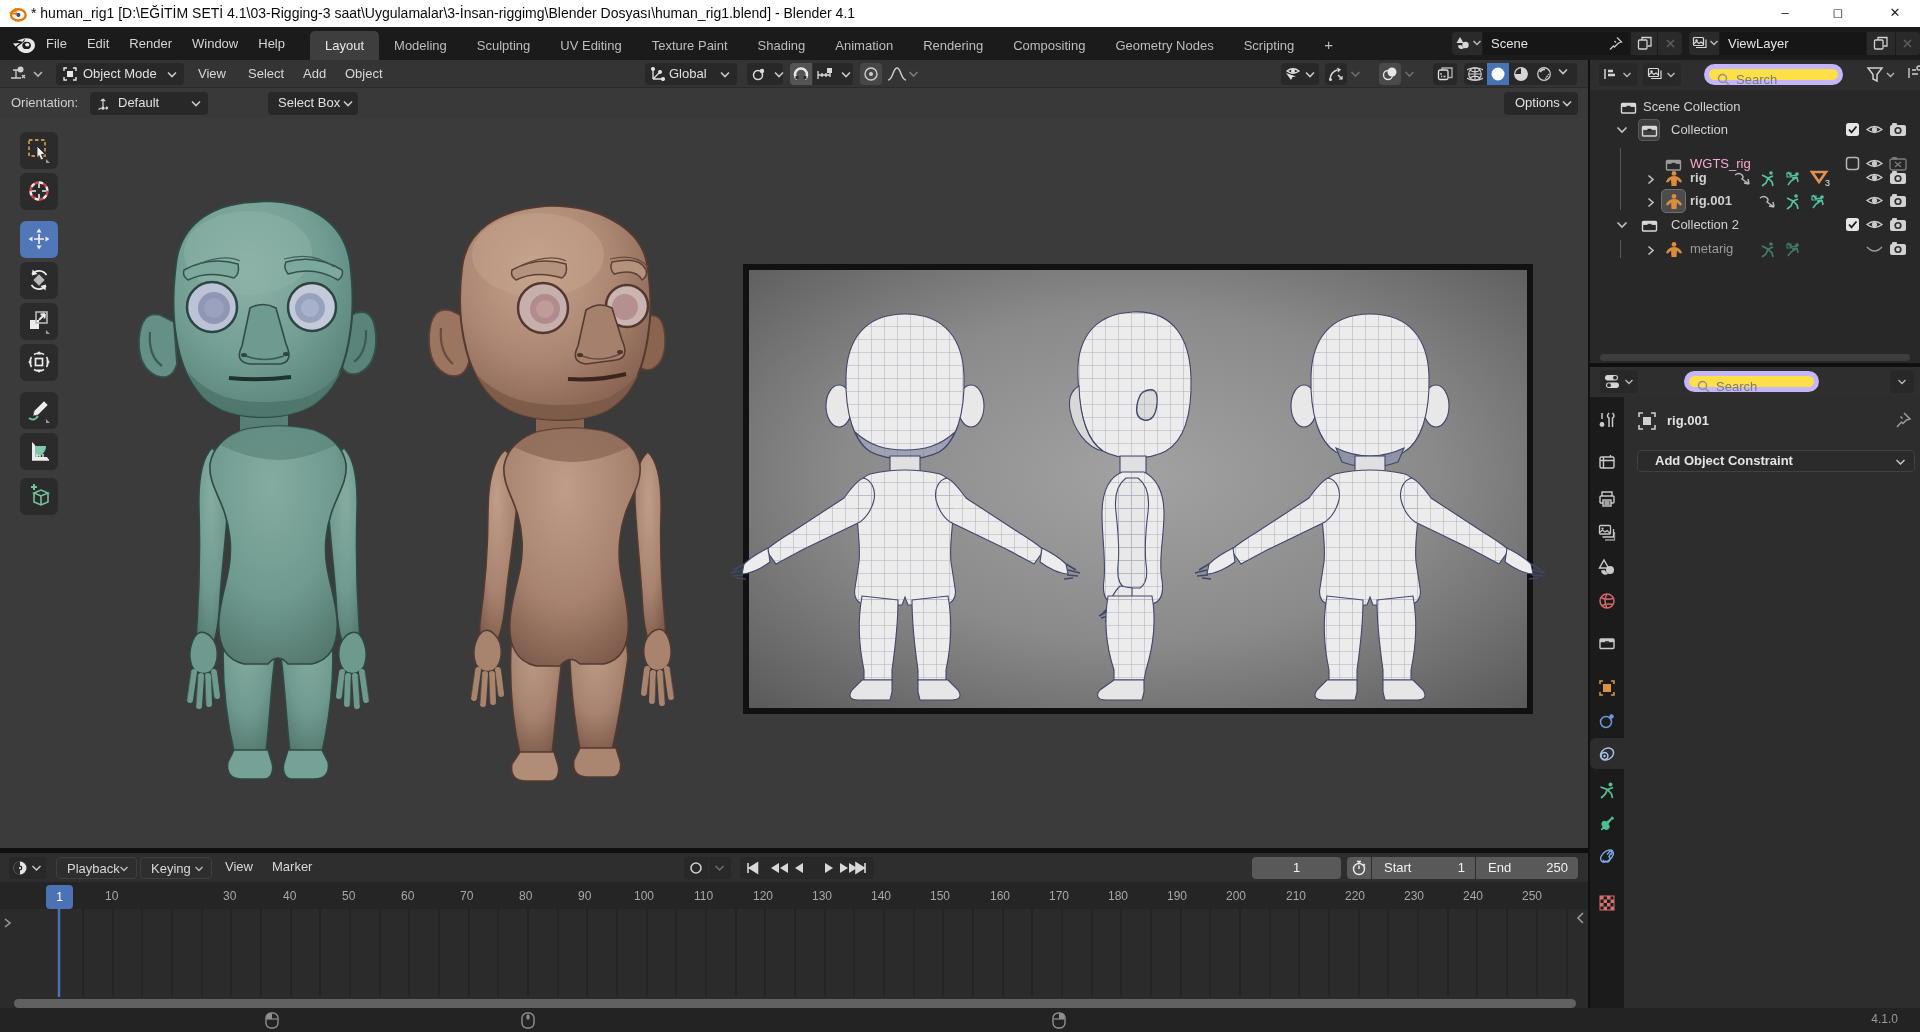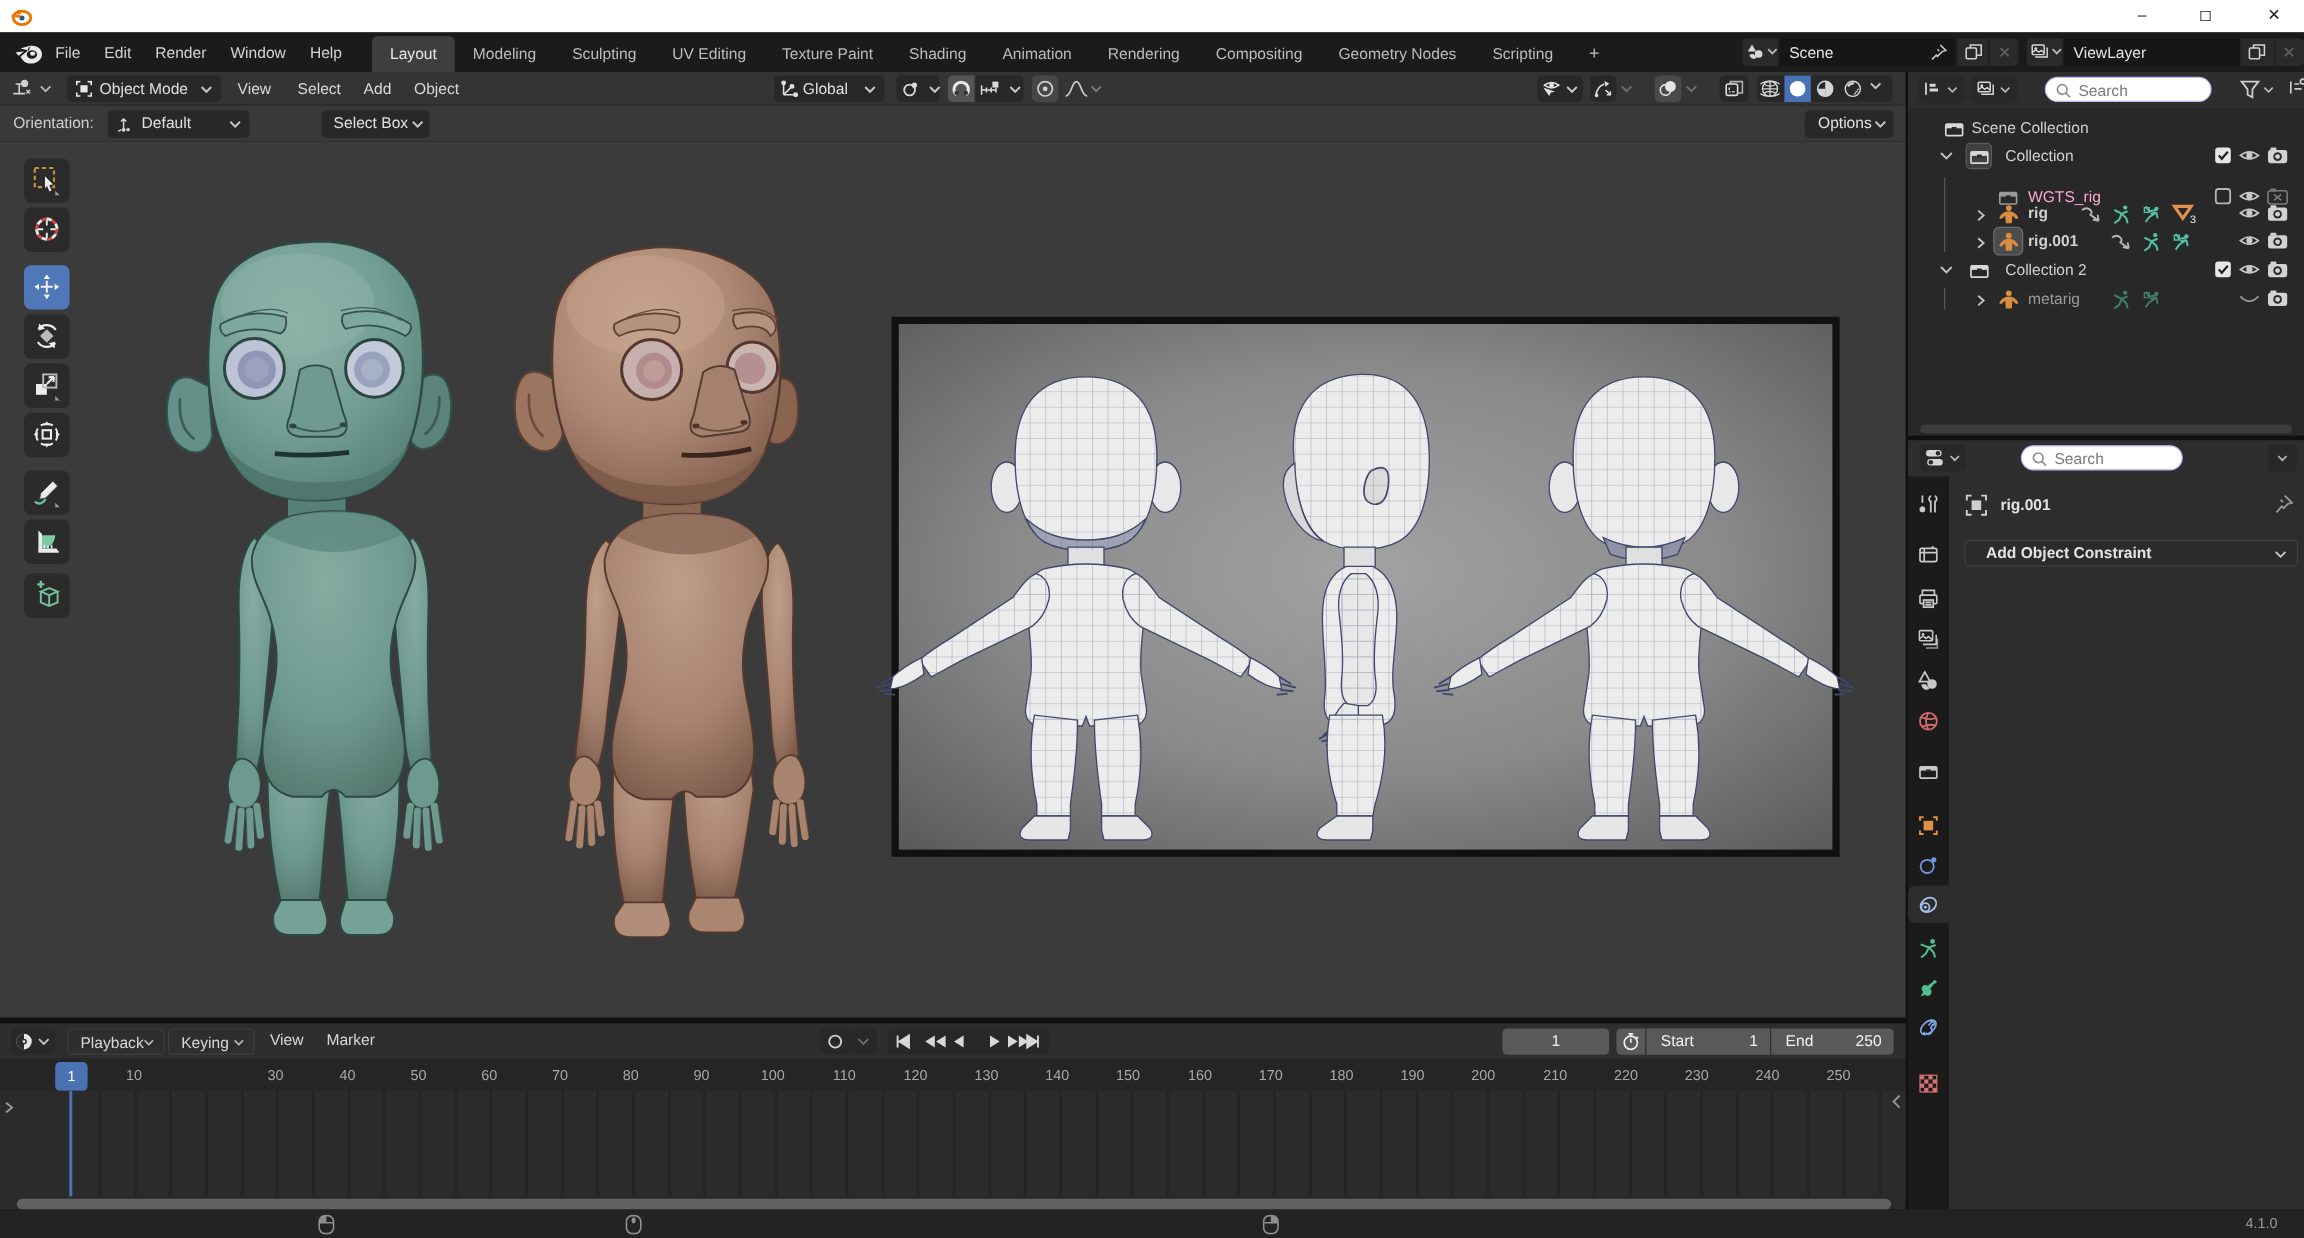--- a/index.html
+++ b/index.html
@@ -23,21 +23,21 @@
 
 #timeline { left:0; top:853px; width:1588px; height:155px; background:#2b2b2b; }
 #tlheader { left:0; top:0; width:1588px; height:29px; background:#2e2e2e; color:#d8d8d8; font-size:13px; }
 #tlruler { left:0; top:29px; width:1588px; height:27px; background:#252525; color:#b5b5b5; font-size:12px; }
 #tltracks { left:0; top:56px; width:1588px; height:88px; background:#2b2b2b; }
 
 #outliner { left:1590px; top:60px; width:330px; height:303px; background:#282828; color:#d0d0d0; font-size:13px; }
 #properties { left:1590px; top:367px; width:330px; height:641px; background:#2d2d2d; color:#d0d0d0; font-size:13px; }
 
 #statusbar { left:0; top:1008px; width:1920px; height:36px; background:#232323; color:#909090; font-size:12px; }
-.searchbox { background:#ffffff; border:1px solid #c4b5fd; border-radius:11px; color:#7a7a7a; }
+.searchbox { background:#fde047; border:5px solid #c4b5fd; border-radius:11px; color:#7a7a7a; }
 .tbtn { left:20px; width:38px; height:37px; background:#2b2b2b; border-radius:6px; }
 .tbtn svg { position:absolute; left:6px; top:5px; }
 .tlmenu { top:4px; height:22px; border:1px solid #3f3f3f; border-radius:4px; padding:3px 0 0 10px; }
 .rnum { position:absolute; top:7px; color:#a8a8a8; }
 .orow { position:absolute; left:0; width:330px; height:24px; }
 .orow .lbl { position:absolute; top:3px; }
 .oic { position:absolute; top:3px; }
 #ptabs { left:0px; top:30px; width:34px; height:611px; background:#1b1b1b; }
 .ptab { left:8px; width:18px; height:18px; }
 </style>
@@ -46,20 +46,21 @@
 <div id="page">
   <div id="titlebar" class="abs">
     <svg class="abs" style="left:7px; top:4px;" width="20" height="20" viewBox="0 0 22 22">
       <g>
        <ellipse cx="12.5" cy="12" rx="8" ry="6.2" fill="none" stroke="#ea7600" stroke-width="2.6"></ellipse>
        <circle cx="12.5" cy="12" r="3" fill="#265787" stroke="#fff" stroke-width="1.4"></circle>
        <path d="M2 10 L10 4 L12 8 Z" fill="#ea7600"></path>
        <path d="M1.5 10.5 L11 9 L11 12 Z" fill="#ea7600"></path>
       </g>
     </svg>
+    <div id="titletext" class="abs" style="left:31px;">* human_rig1 [D:\EĞİTİM SETİ 4.1\03-Rigging-3 saat\Uygulamalar\3-İnsan-riggimg\Blender Dosyası\human_rig1.blend] - Blender 4.1</div>
     <div class="winbtn abs" style="left:1762px;">–</div>
     <div class="winbtn abs" style="left:1815px;">◻</div>
     <div class="winbtn abs" style="left:1872px;">✕</div>
   </div>
 
   <div id="topbar" class="abs">
     <svg class="abs" style="left:12px; top:6px;" width="24" height="22" viewBox="0 0 24 22">
       <path d="M23 12.2 C23 16.5 18.9 20 14 20 C9.8 20 6.2 17.4 5.2 14 L10.6 9.8 C10.9 7.5 13 5.5 14 5.2 C18.9 4.6 23 7.9 23 12.2 Z M1 10.5 L8 10 L3.5 13.5 Z M5 7.5 L12 9 L13.5 5 Z" fill="#e8e8e8"></path>
       <ellipse cx="14.6" cy="12.4" rx="4.3" ry="3.6" fill="#1b1b1b"></ellipse>
       <ellipse cx="15.2" cy="11.7" rx="2.2" ry="1.8" fill="#e8e8e8"></ellipse>

